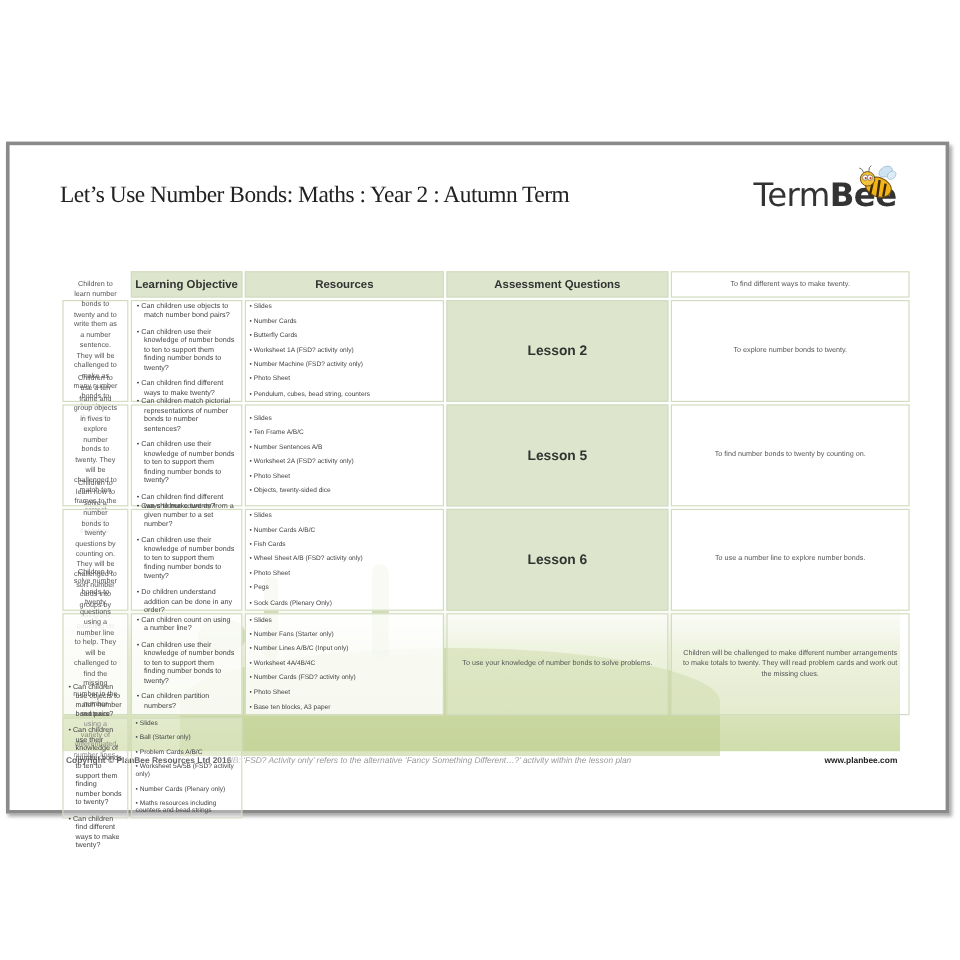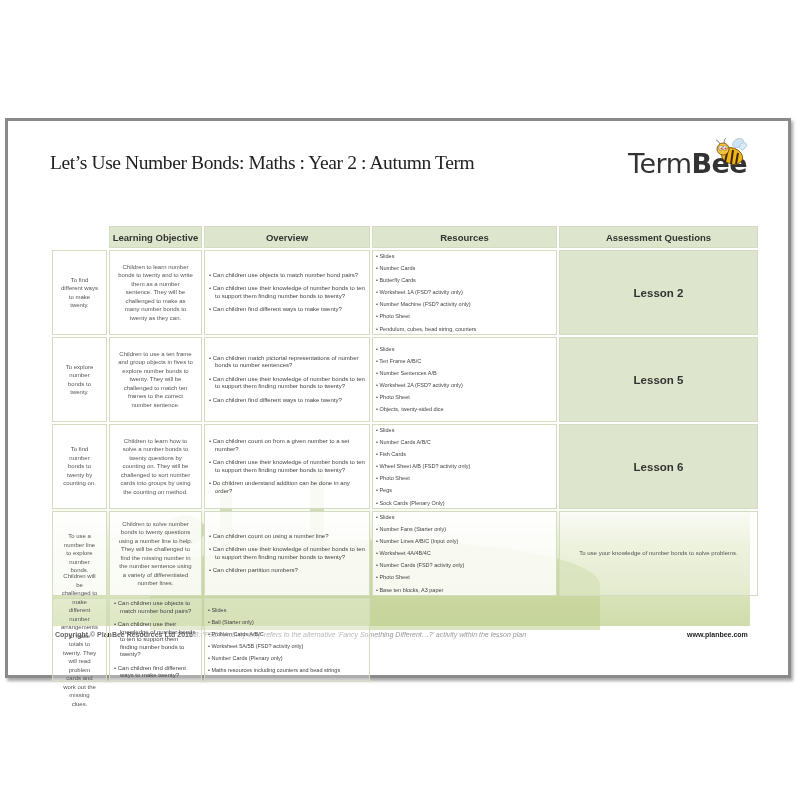--- a/index.html
+++ b/index.html
@@ -83,21 +83,20 @@
 
 <div class="bg-land"></div>
 <div class="hill"></div>
 <div class="tree1"></div>
 <div class="tree2"></div>
 <div class="tree3"></div>
 
 <div class="grid">
   <div class="cell hdr empty"></div>
   <div class="cell hdr">Learning Objective</div>
-  <div class="cell hdr">Overview</div>
   <div class="cell hdr">Resources</div>
   <div class="cell hdr">Assessment Questions</div>
 
   <div class="cell obj">To find different ways to make twenty.</div>
   <div class="cell ov">Children to learn number bonds to twenty and to write them as a number sentence. They will be challenged to make as many number bonds to twenty as they can.</div>
   <div class="cell aq">
     <div>• Can children use objects to match number bond pairs?</div>
     <div>• Can children use their knowledge of number bonds to ten to support them finding number bonds to twenty?</div>
     <div>• Can children find different ways to make twenty?</div>
   </div>

